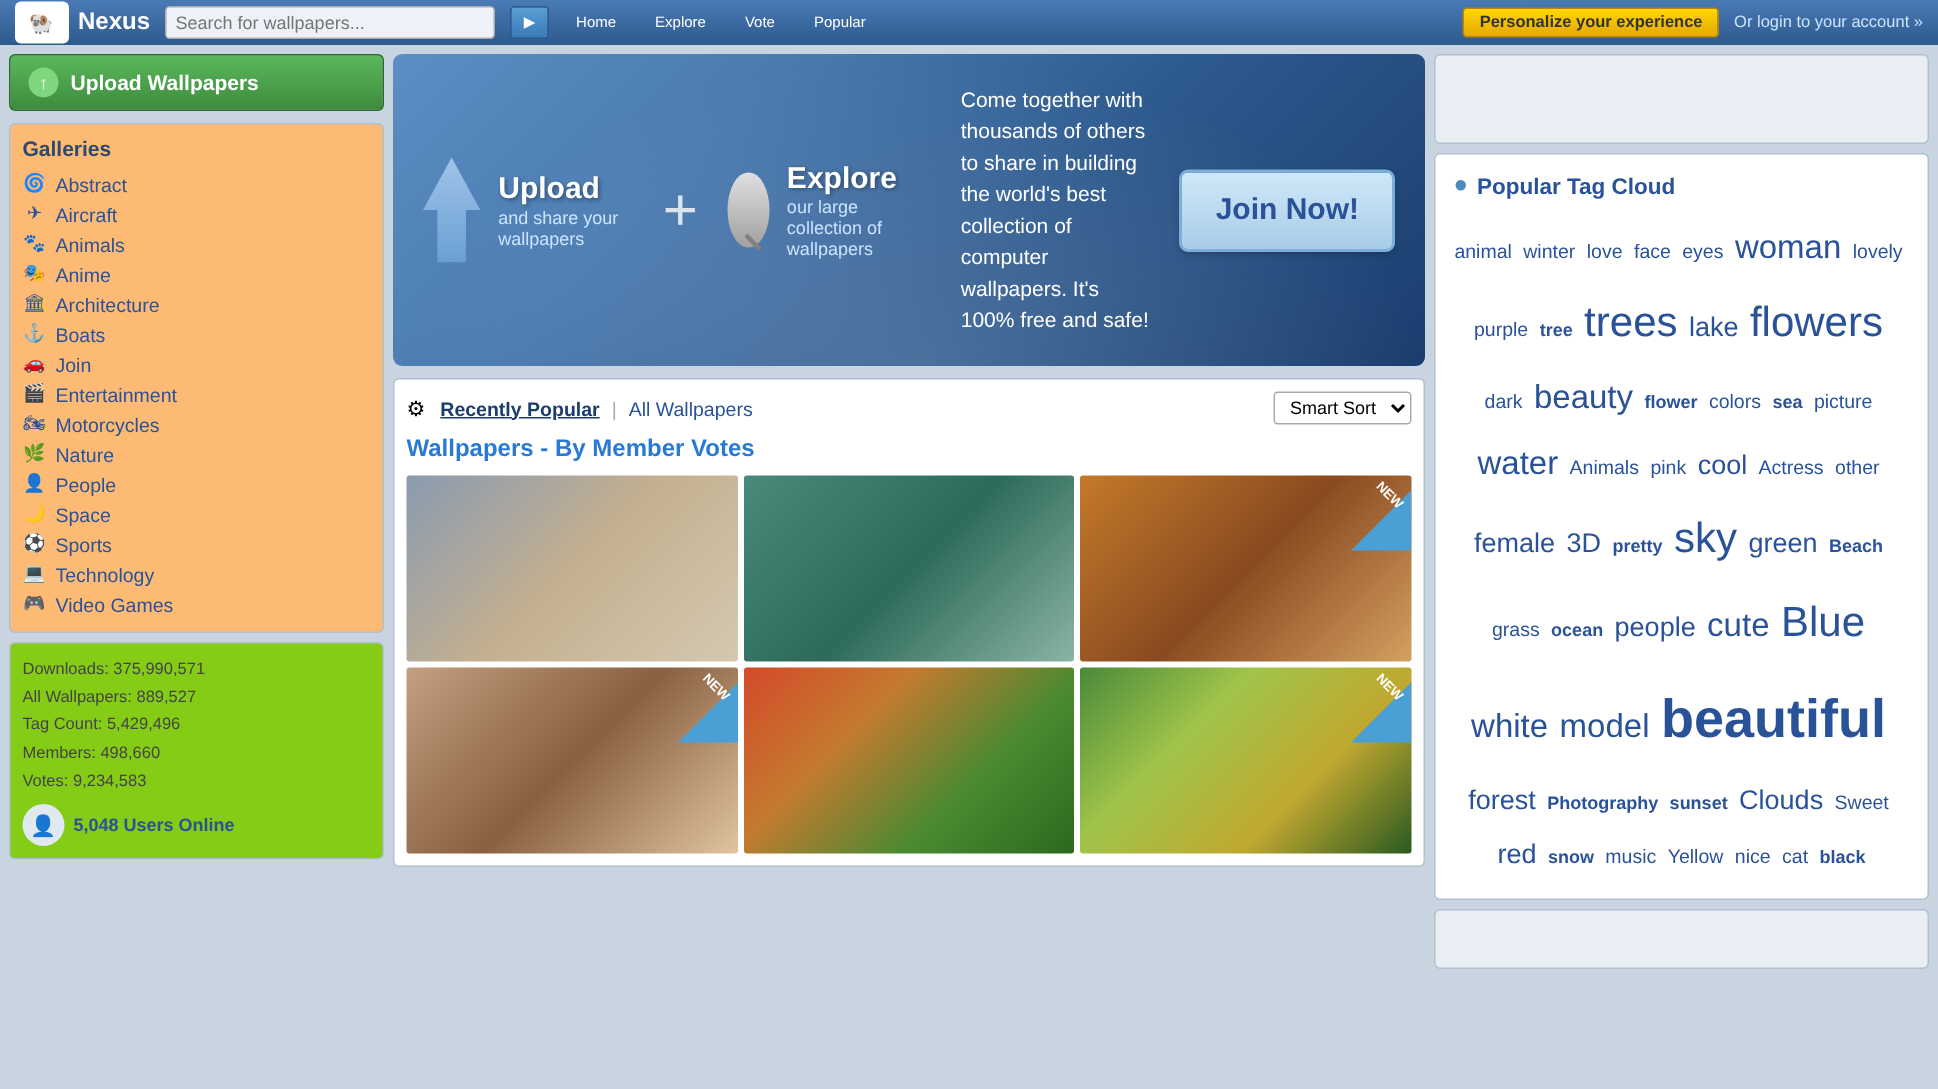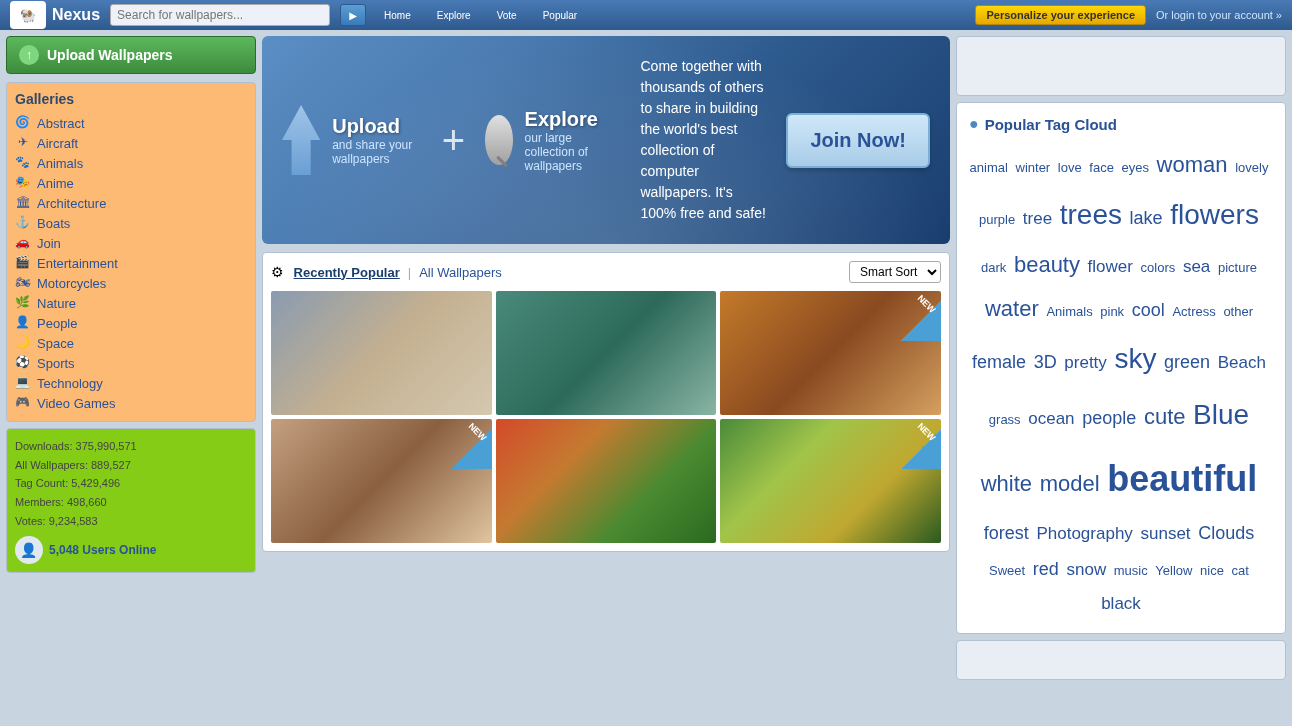--- a/index.html
+++ b/index.html
@@ -151,21 +151,21 @@
       background: white; border: 1px solid #b0c0d0; border-radius: 4px; padding: 12px;
     }
     #tag-cloud-title {
       color: #2a5298; font-size: 15px; font-weight: bold; margin-bottom: 10px;
       display: flex; align-items: center; gap: 6px;
     }
     .tag-bullet { color: #4a8abf; font-size: 16px; }
     #tag-cloud { line-height: 2.0; text-align: center; }
     .tag { cursor: pointer; color: #2a5298; }
     .tag.sm { font-size: 13px; }
-    .tag.md { font-size: 17px; }
+    .tag.md { font-size: 12px; font-weight: bold; }
     .tag.lg { font-size: 18px; }
     .tag.xl { font-size: 22px; }
     .tag.xxl { font-size: 28px; }
     .tag.xxxl { font-size: 36px; font-weight: bold; }
     .tag-space { margin: 0 2px; }
 
     .ad-placeholder {
       background: #e8eef4; border: 1px solid #b0c0d0; border-radius: 4px;
       height: 60px; margin-bottom: 6px;
     }
@@ -307,20 +307,21 @@
         <div class="section-tabs">
           <span style="font-size:14px; margin-right:4px;">⚙</span>
           <span class="tab-item active">Recently Popular</span>
           <span class="tab-separator">|</span>
           <span class="tab-item">All Wallpapers</span>
         </div>
         <select id="sort-select">
           <option>Smart Sort</option>
         </select>
       </div>
+      <div id="votes-title">Wallpapers - By Member Votes</div>
       <div id="wallpapers-grid">
 
       <div class="wallpaper-thumb wp-1"></div>
           <div class="wallpaper-thumb wp-2"></div>
           <div class="wallpaper-thumb wp-3">
             <div class="new-badge">
               <span class="new-badge-text">NEW</span>
             </div>
           </div>
           <div class="wallpaper-thumb wp-4">

